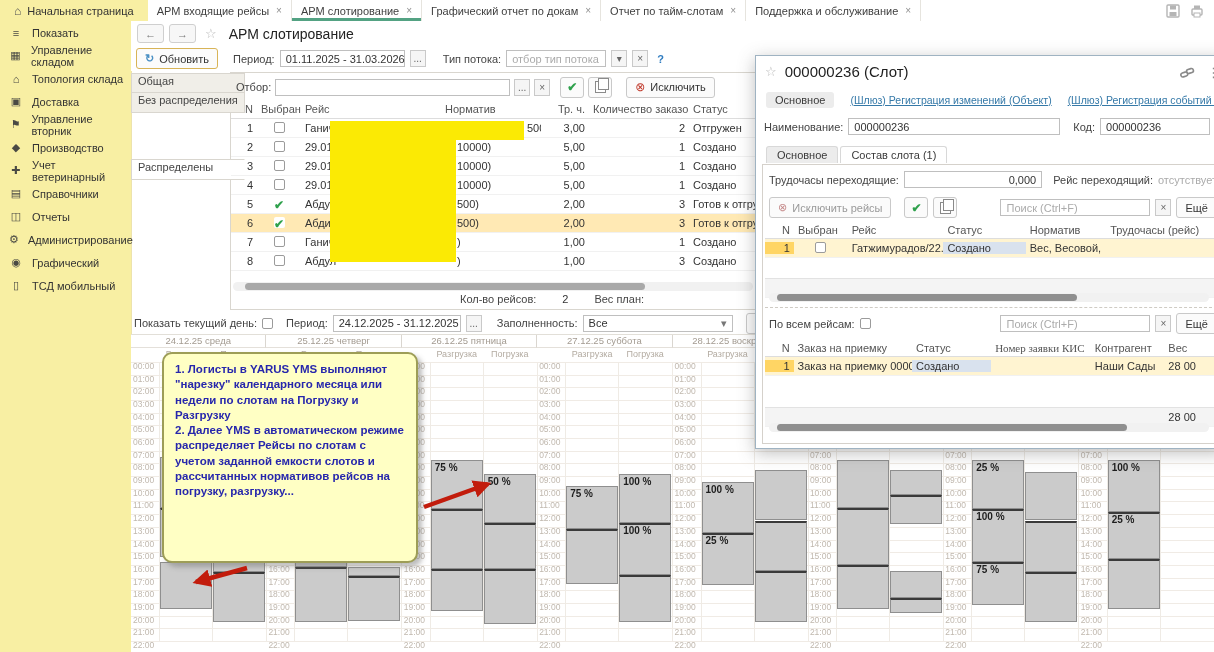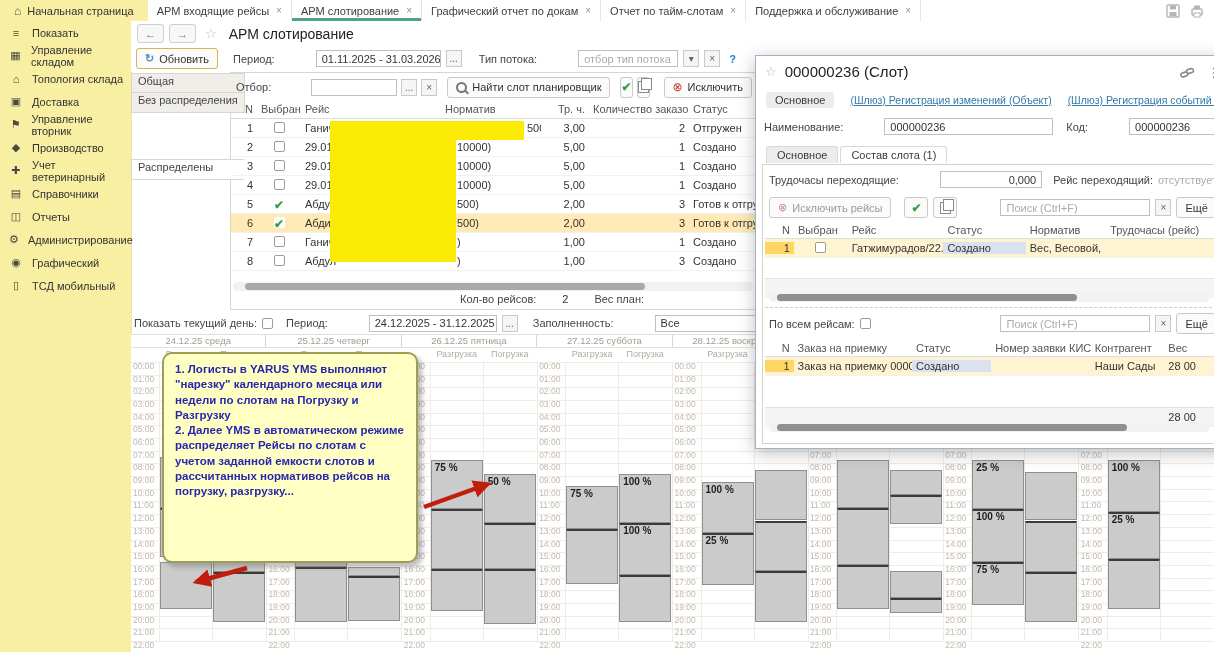--- a/index.html
+++ b/index.html
@@ -21,21 +21,21 @@
   .navrow{position:absolute;left:131px;top:21px;width:1083px;height:25px;background:#fff;display:flex;align-items:center;gap:5px;padding-left:6px;box-sizing:border-box;}
   .navbtn{width:25px;height:17px;border:1px solid #CFCFCF;border-radius:3px;background:#F7F7F7;color:#777;display:flex;align-items:center;justify-content:center;font-size:11px;}
   .star{color:#B9B9B9;font-size:13px;margin-left:4px;}
   .pagetitle{font-size:14px;color:#222;margin-left:7px;}
   .winicons{position:absolute;right:10px;top:4px;display:flex;gap:10px;}
   .toolbar1{position:absolute;left:131px;top:46px;width:1083px;height:25px;display:flex;align-items:center;gap:5px;padding-left:5px;box-sizing:border-box;background:#fff;}
   .btn{border:1px solid #C9C9C9;border-radius:3px;background:#FBFBFB;height:19px;display:inline-flex;align-items:center;gap:5px;padding:0 8px;white-space:nowrap;}
   .btn.primary{border-color:#D8B457;}
   .refic{color:#4A90C4;font-weight:bold;}
   .lbl{color:#444;white-space:nowrap;}
-  .field{border:1px solid #BFBFBF;background:#fff;height:17px;display:inline-flex;align-items:center;padding:0 5px;box-sizing:border-box;white-space:nowrap;margin-left:36px;}
+  .field{border:1px solid #BFBFBF;background:#fff;height:17px;display:inline-flex;align-items:center;padding:0 5px;box-sizing:border-box;white-space:nowrap;}
   .mini{border:1px solid #C9C9C9;background:#F5F5F5;height:17px;min-width:16px;display:inline-flex;align-items:center;justify-content:center;color:#666;font-size:10px;padding:0 2px;box-sizing:border-box;}
   .ph{color:#ABABAB;}
   .qmark{color:#2F7CC0;font-weight:bold;margin-left:4px;}
   
   .panelborder{position:absolute;left:230px;top:72px;width:526px;height:238px;border:1px solid #D9D6CF;background:#fff;box-sizing:border-box;}
   .vtab{position:absolute;left:131px;width:100px;height:17px;border:1px solid #D9D6CF;background:#F0EEE8;color:#444;padding:1px 6px;box-sizing:content-box;white-space:nowrap;overflow:hidden;}
   .vtab.active{background:#fff;border-right:1px solid #fff;}
   .filterrow{position:absolute;left:236px;top:76px;width:516px;height:22px;display:flex;align-items:center;gap:4px;}
   .icbtn{border:1px solid #C9C9C9;border-radius:3px;background:#FBFBFB;width:22px;height:19px;display:inline-flex;align-items:center;justify-content:center;}
   .chk-g{color:#2FA14C;font-weight:bold;font-size:12px;}
@@ -222,24 +222,20 @@
   <div class="vtab" style="top: 73px;">Общая</div>
     <div class="vtab" style="top: 92px;">Без распределения</div>
     <div class="vtab active" style="top: 111px; margin-top: 48px;">Распределены</div>
     <div id="vtabs"></div>
 
   <div class="filterrow">
     <span class="lbl">Отбор:</span>
     <span class="field" style="width:235px"></span>
     <span class="mini">...</span>
     <span class="mini">×</span>
-    <span class="btn" style="margin-left:6px">
-        <span class="searchic"></span>
-        <span>Найти слот планировщик</span>
-      </span>
     <span class="icbtn" style="margin-left:6px">
         <span class="chk-g">✔</span>
       </span>
     <span class="icbtn">
         <span class="copyic"></span>
       </span>
     <span class="btn" style="margin-left:10px">
         <span class="redx">⊗</span>
         <span>Исключить</span>
       </span>
@@ -937,21 +933,21 @@
         <span class="mini">×</span>
         <span class="btn">
             <span>Ещё</span>
           </span>
       </div>
       <div id="dt2" class="dgrid" style="position:absolute;left:2px;top:174px;width:456px">
           <div class="trow hdr">
             <span class="tc" style="width: 30px; text-align: right;">N</span>
             <span class="tc" style="width: 126px;">Заказ на приемку</span>
             <span class="tc" style="width: 84px;">Статус</span>
-            <span class="tc" style="width: 106px;">Номер заявки КИС</span>
+            <span class="tc" style="width: 106px; font-family: Liberation Serif, serif;">Номер заявки КИС</span>
             <span class="tc" style="width: 78px;">Контрагент</span>
             <span class="tc" style="width: 60px;">Вес</span>
           </div>
           <div class="trow rowy">
             <span class="tc ncell" style="width: 30px; text-align: right;">1</span>
             <span class="tc" style="width: 126px;">Заказ на приемку 0000...</span>
             <span class="tc scell" style="width: 84px;">Создано</span>
             <span class="tc" style="width: 106px;"></span>
             <span class="tc" style="width: 78px;">Наши Сады</span>
             <span class="tc" style="width: 60px;">28 00</span>

